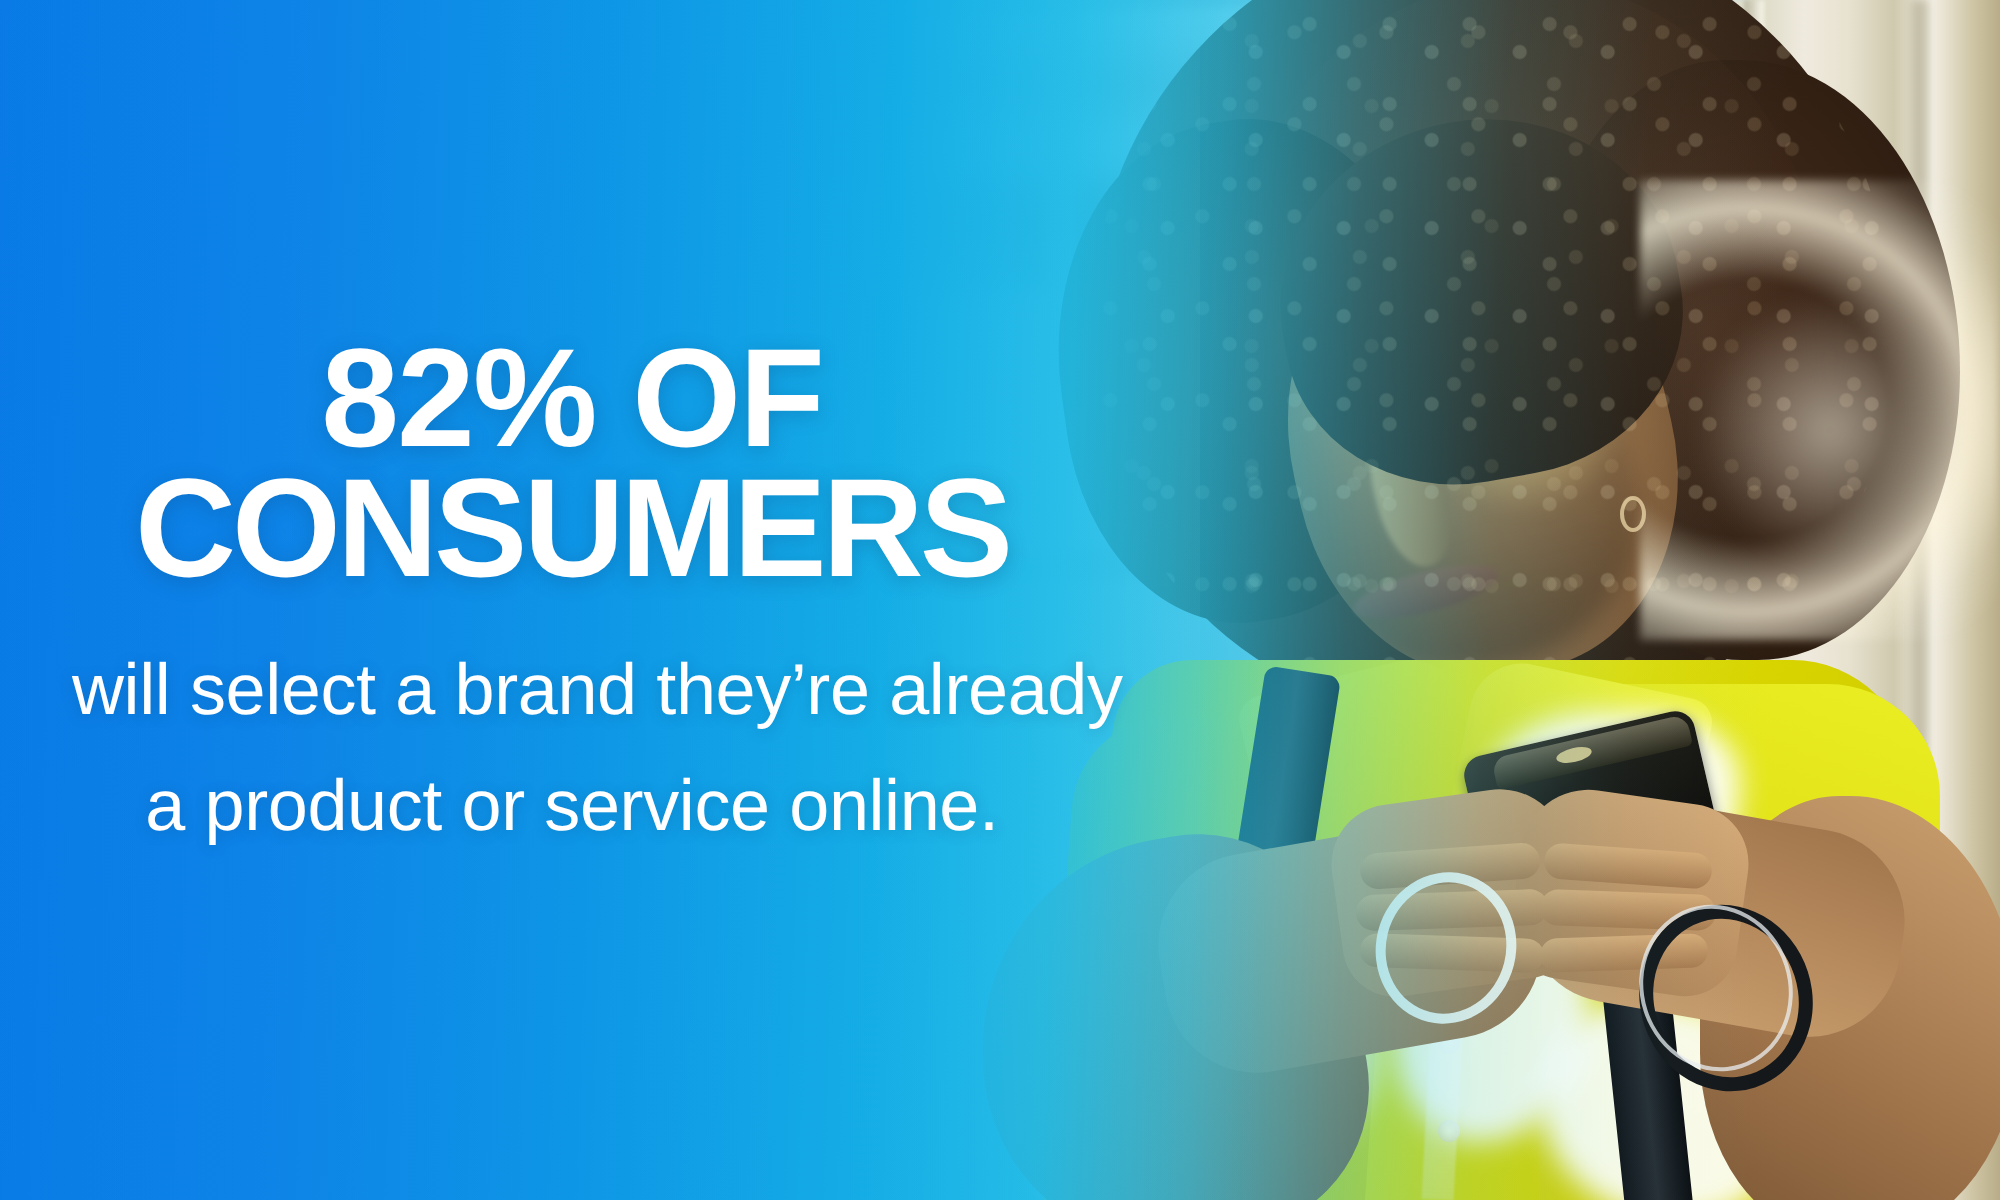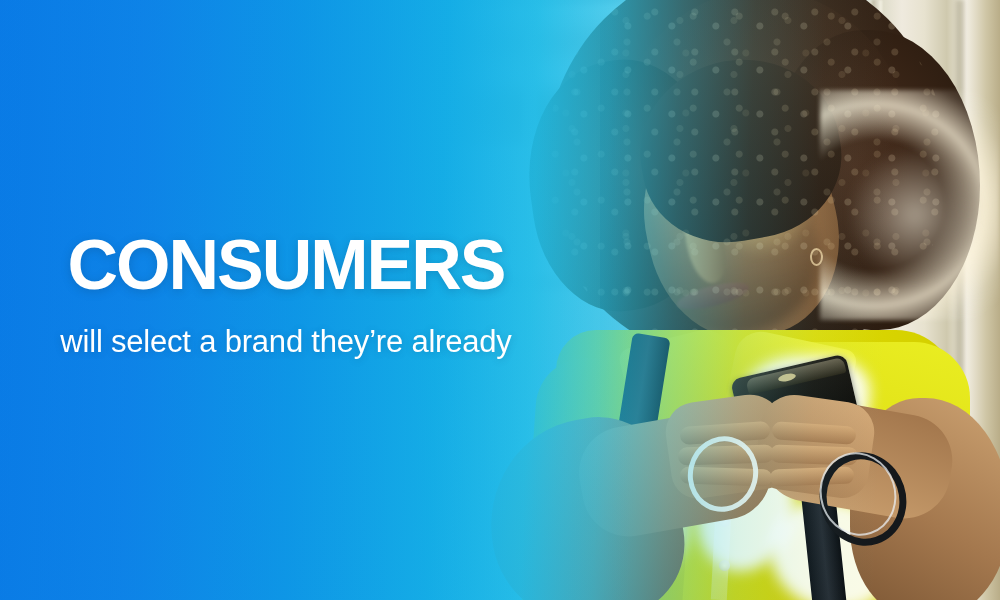--- a/index.html
+++ b/index.html
@@ -365,21 +365,21 @@
     font-weight:bold;
     font-size:70px;
     line-height:.92;
     letter-spacing:-1px;
     text-shadow:0 2px 10px rgba(10,70,120,.28);
     margin:0 0 6px 0;
   }
   .headline .l1{display:block;}
   .headline .l2{display:block;letter-spacing:-2px;}
   .subcopy{
-    font-size:31px;
+    font-size:36px;
     line-height:1.62;
     font-weight:500;
     letter-spacing:-.2px;
     margin:14px 0 0 0;
     max-width:500px;
     text-shadow:0 1px 7px rgba(10,70,120,.26);
   }
   .subcopy span{display:block;white-space:nowrap;}
 </style>
 </head>
@@ -474,20 +474,22 @@
 
     <div class="sunwash"></div>
     <div class="photoshade"></div>
   </div>
 
   <div class="overlay"></div>
   <div class="overlay-soft"></div>
 
   <div class="copy">
     <h1 class="headline">
+      <span class="l1">82% OF</span>
       <span class="l2">CONSUMERS</span>
     </h1>
     <p class="subcopy">
       <span>will select a brand they’re already</span>
+      <span>a product or service online.</span>
     </p>
   </div>
 
 </div>
 
 </body></html>

